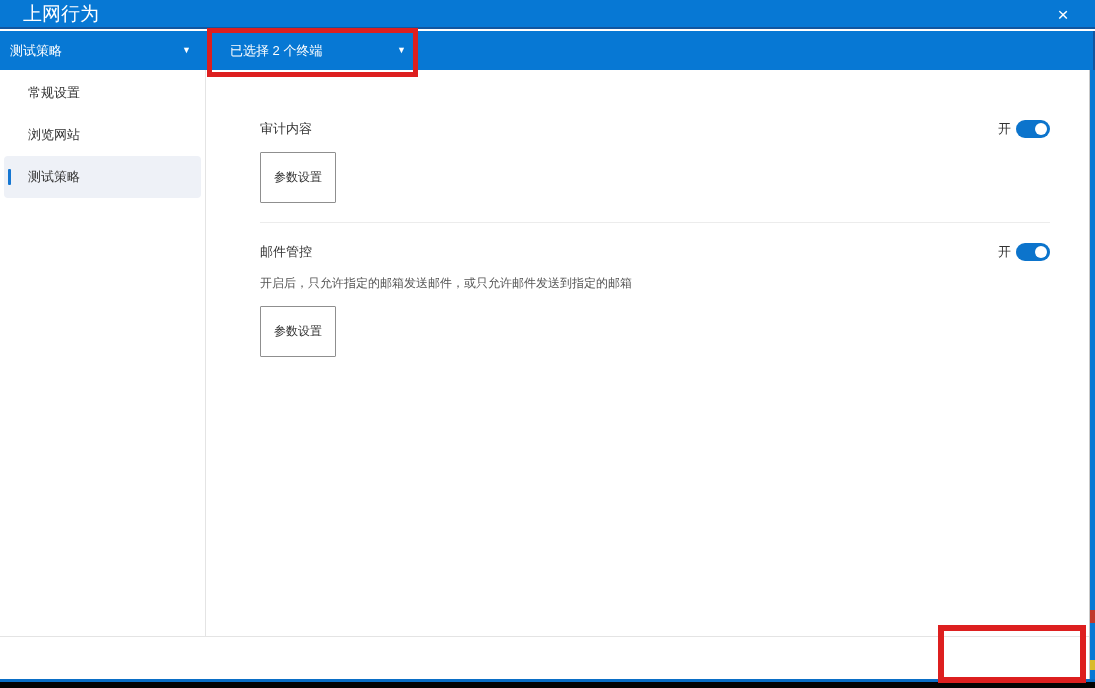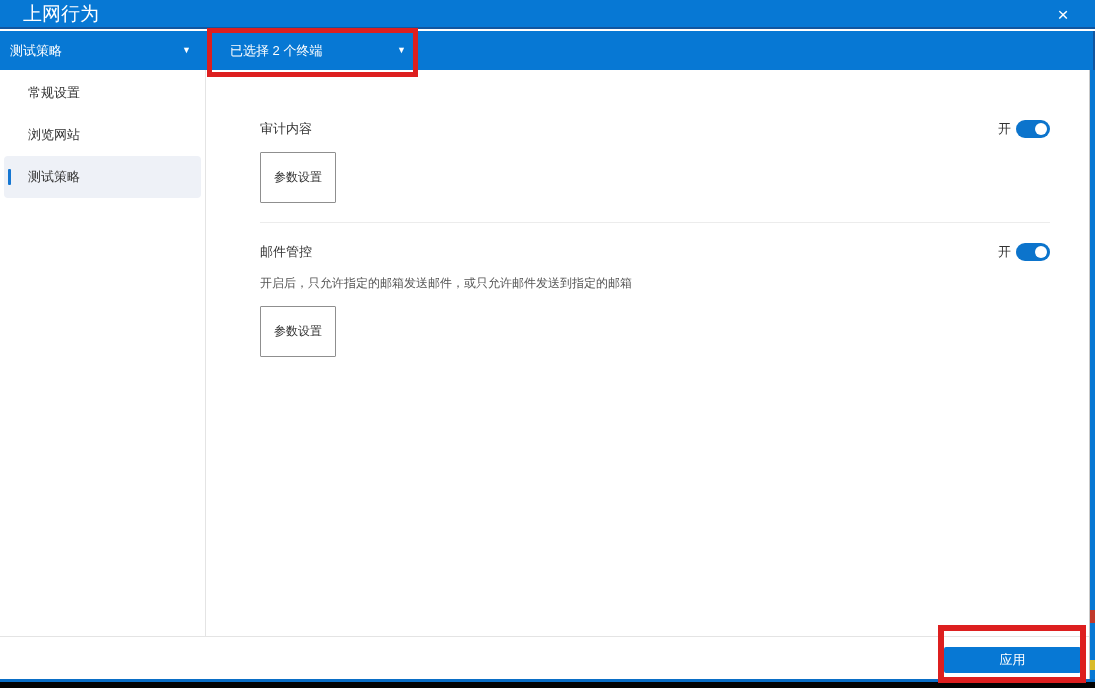--- a/index.html
+++ b/index.html
@@ -183,21 +183,20 @@
             </span>
         </span>
       </div>
       <div class="sec-desc">开启后，只允许指定的邮箱发送邮件，或只允许邮件发送到指定的邮箱</div>
       <button class="param-btn">参数设置</button>
     </div>
 
   </div>
 
   <div class="footer-divider"></div>
-  <button class="apply-btn">应用</button>
 
   <div class="right-strip">
     <div class="strip-mark-red"></div>
     <div class="strip-mark-yellow"></div>
   </div>
   <div class="bottom-blue"></div>
   <div class="bottom-black"></div>
 
   <div class="annotation device-box"></div>
   <div class="annotation apply-box"></div>

